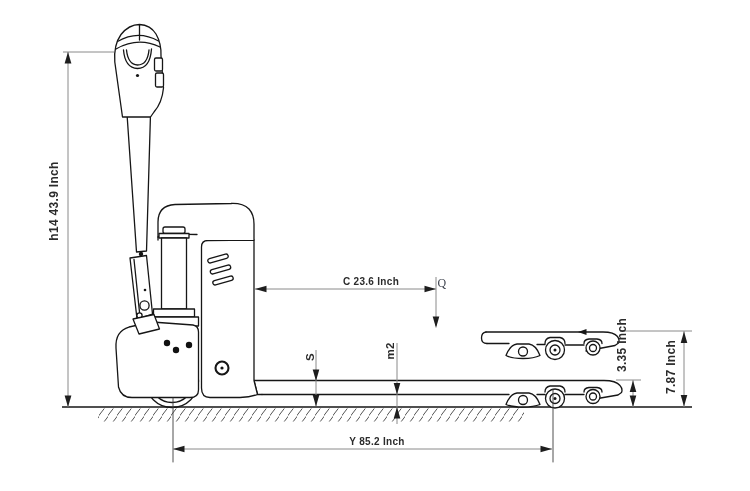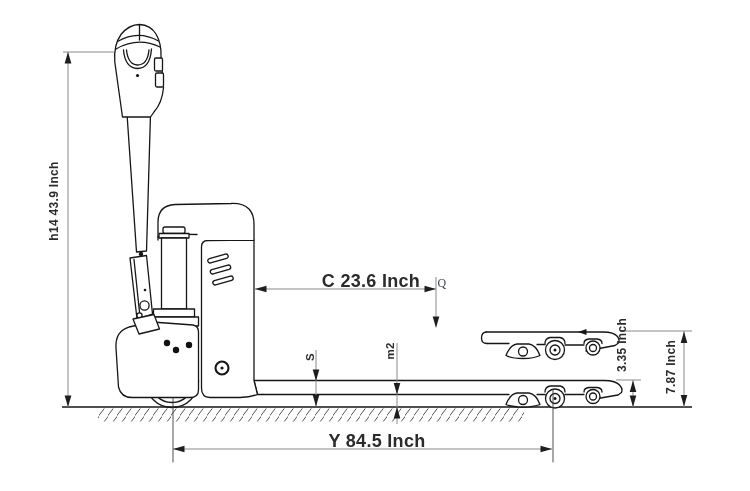--- a/index.html
+++ b/index.html
@@ -2,21 +2,21 @@
 <html><head>
 <meta charset="utf-8">
 <style>
   html,body{margin:0;padding:0;background:#fff;}
   .stage{position:relative;width:750px;height:491px;background:#ffffff;overflow:hidden;
          font-family:"Liberation Sans","DejaVu Sans",sans-serif;}
   .stage svg{position:absolute;left:0;top:0;}
   .lbl{position:absolute;white-space:nowrap;color:#2b2b2b;font-weight:600;
        transform:translate(-50%,-50%);letter-spacing:.3px;}
   .lbl.rot{transform:translate(-50%,-50%) rotate(-90deg);}
-  .t13{font-size:18px;}
+  .t13{font-size:10px;}
   .t12{font-size:12px;}
   .t11{font-size:11.5px;}
   .serif{font-family:"Liberation Serif","DejaVu Serif",serif;font-weight:400;color:#3a3f4a;}
 </style>
 </head>
 <body>
 
 <div class="stage">
 
 <svg width="750" height="491" viewBox="0 0 750 491">
@@ -181,15 +181,15 @@
   </g>
 </svg>
 
 <div class="lbl rot t12" style="left:54px;top:201px;">h14 43.9 Inch</div>
 <div class="lbl t13" style="left:371px;top:281px;">C 23.6 Inch</div>
 <div class="lbl t12 serif" style="left:442px;top:283px;">Q</div>
 <div class="lbl rot t11" style="left:310px;top:357px;">S</div>
 <div class="lbl rot t11" style="left:390px;top:351px;">m2</div>
 <div class="lbl rot t12" style="left:622px;top:345px;">3.35 Inch</div>
 <div class="lbl rot t12" style="left:671px;top:367px;">7.87 Inch</div>
-<div class="lbl t13" style="left:377px;top:441px;">Y 84.5 Inch</div>
+<div class="lbl t13" style="left:377px;top:441px;">Y 85.2 Inch</div>
 
 </div>
 
 </body></html>

